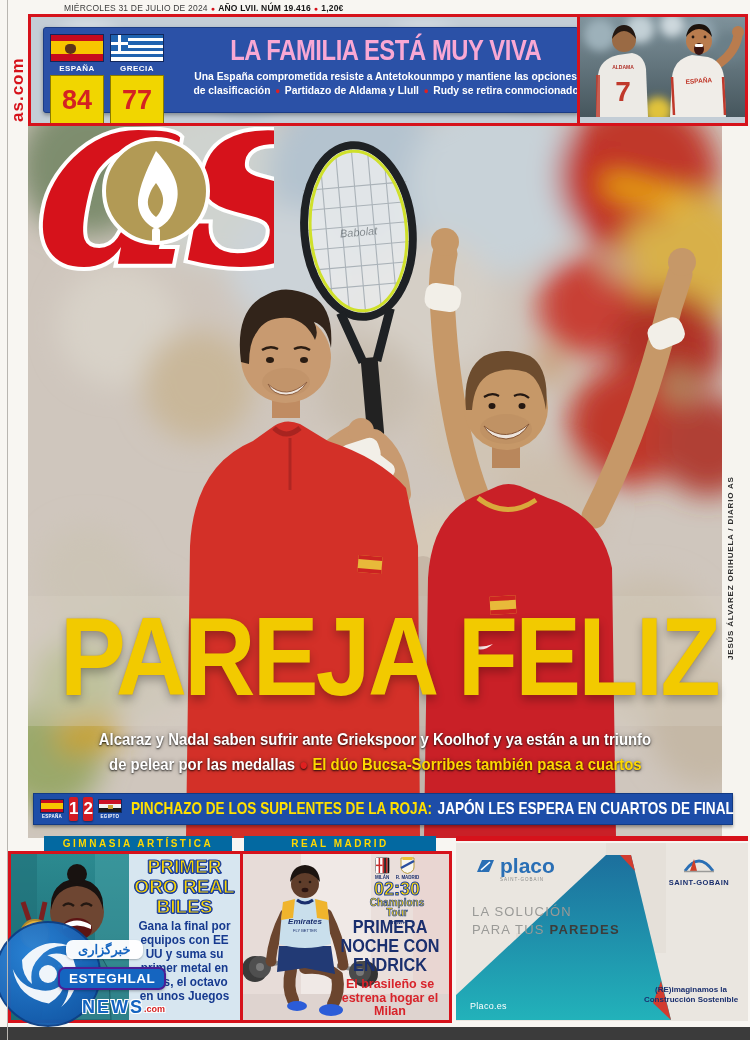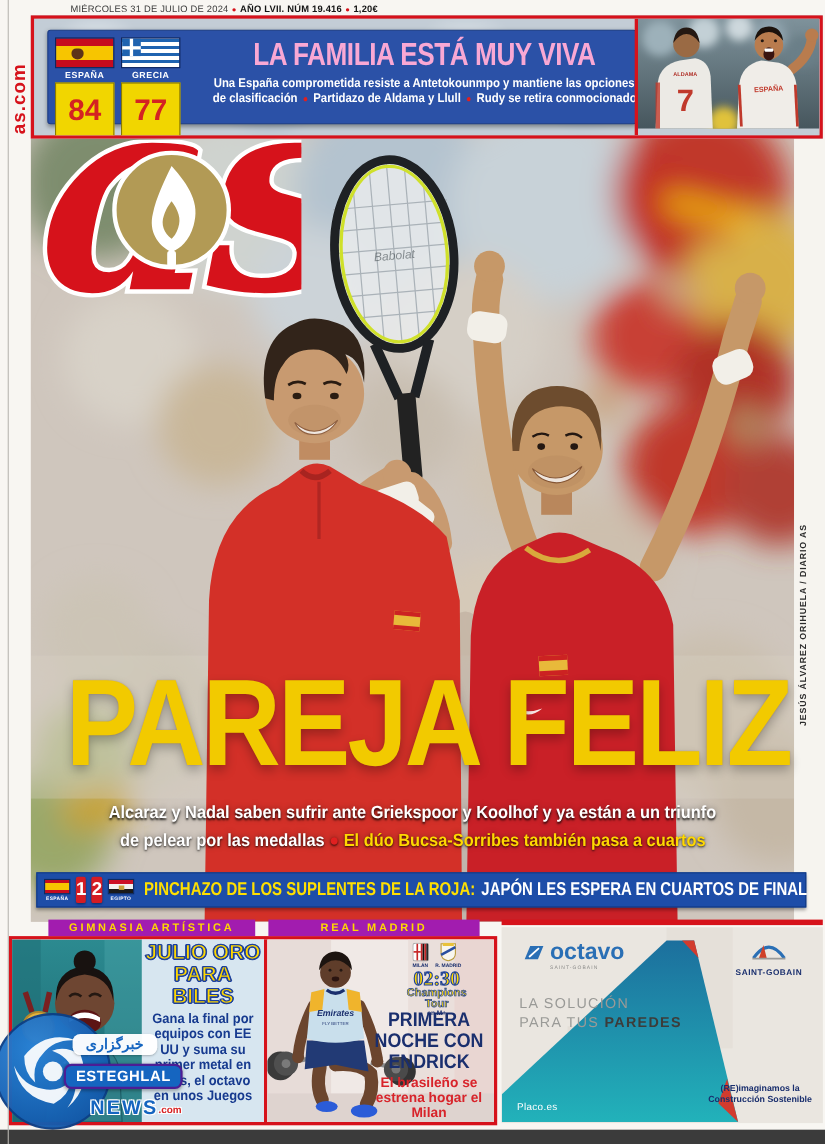--- a/index.html
+++ b/index.html
@@ -84,42 +84,42 @@
   .sflag-eg .eagle { position:absolute; left:9px; top:5px; width:5px; height:4px; background:#c9a23c; }
   .fs .slbl { color:#fff; font-weight:bold; font-size:4.5px; letter-spacing:.3px; margin-top:1px; }
   .fscore { width:19px; height:24px; background:#d41c24; border-radius:2px; color:#fff; font-weight:bold; font-size:17px;
             display:flex; align-items:center; justify-content:center; box-shadow:0 1px 2px rgba(0,0,0,.4); }
   .fb-text { flex:1; white-space:nowrap; font-weight:bold; font-size:17px; transform:scaleX(.8);
              transform-origin:left center; margin-left:4px; }
   .fb-lead { color:#ffe000; margin-right:7px; }
   .fb-tail { color:#fff; }
 
   
-  .sec-label { position:absolute; top:836px; height:15px; background:#a21caf; color:#ffd800; font-weight:bold;
+  .sec-label { position:absolute; top:836px; height:15px; background:#0369a1; color:#ffd800; font-weight:bold;
                font-size:10px; letter-spacing:2.5px; display:flex; align-items:center; justify-content:center; z-index:6; }
   #lbl-gym { left:44px; width:188px; }
   #lbl-rm  { left:244px; width:192px; }
 
   .bottom-box { position:absolute; left:8px; top:851px; width:444px; height:172px; border:3px solid #d6121b;
                 background:#fff; display:flex; z-index:5; }
   .biles-pane { width:229px; display:flex; }
   .biles-photo { width:118px; height:100%; }
   .biles-text { flex:1; background:#d7e6f0; padding:3px 2px; text-align:center; }
   .biles-head { color:#ffd800; font-weight:bold; font-size:19px; line-height:20px;
                 -webkit-text-stroke:1px #1b3f9e; text-shadow:0 1px 0 #1b3f9e, 1px 0 0 #1b3f9e, -1px 0 0 #1b3f9e; }
   .biles-body { margin-top:2px; color:#163a8f; font-weight:bold; font-size:12.5px; line-height:14px; }
   .biles-body .in { display:inline-block; transform:scaleX(.94); transform-origin:center; }
 
   .endrick-pane { flex:1; position:relative; border-left:3px solid #d6121b; overflow:hidden; }
   .endrick-photo { position:absolute; inset:0; }
   .match-info { position:absolute; top:3px; right:4px; width:96px; text-align:center; }
   .crest-row { display:flex; justify-content:center; gap:6px; }
   .crest { display:flex; flex-direction:column; align-items:center; }
   .crest .clbl { font-size:4.5px; font-weight:bold; color:#1a2f6e; margin-top:1px; }
-  .match-time { color:#ffd800; font-weight:bold; font-size:18px; line-height:18px;font-family:Liberation Serif, serif;
+  .match-time { color:#ffd800; font-weight:bold; font-size:18px; line-height:18px;
                 -webkit-text-stroke:1px #1b3f9e; }
   .match-comp { color:#ffd800; font-weight:bold; font-size:10px; line-height:10px; -webkit-text-stroke:.6px #1b3f9e; }
   .match-ch { color:#1a2f6e; font-weight:bold; font-size:6px; line-height:8px; }
   .endrick-head { position:absolute; top:64px; right:0; width:118px; text-align:center; color:#1a2f6e;
                   font-weight:bold; font-size:18px; line-height:19px; }
   .endrick-head .in { display:inline-block; transform:scaleX(.9); transform-origin:center; }
   .endrick-sub { position:absolute; top:124px; right:4px; width:110px; text-align:center; color:#d8232a;
                  font-weight:bold; font-size:12.5px; line-height:13.5px; }
 
   
@@ -415,21 +415,21 @@
           <path d="M16,74 A11,11 0 0 1 30,71" stroke="#fff" stroke-width="2" opacity=".4" fill="none"></path>
           <circle cx="66" cy="58" r="27" fill="#6e4632"></circle>
           <path d="M40,56 Q38,28 66,24 Q94,28 92,56 Q88,34 66,32 Q44,34 40,56 Z" fill="#181210"></path>
           <circle cx="66" cy="20" r="10" fill="#181210"></circle>
           <path d="M52,52 q5,-5 11,0 M70,52 q5,-5 11,0" stroke="#241812" stroke-width="2.4" fill="none"></path>
           <ellipse cx="66" cy="75" rx="15" ry="11" fill="#5c1414"></ellipse>
           <path d="M52,71 Q66,62 80,71 L80,75 Q66,68 52,75 Z" fill="#fff"></path>
         </svg>
       </div>
       <div class="biles-text">
-        <div class="biles-head">JULIO ORO PARA BILES</div>
+        <div class="biles-head">PRIMER ORO REAL BILES</div>
         <div class="biles-body"><span class="in">Gana la final por equipos con EE UU y suma su primer metal en París, el octavo en unos Juegos</span></div>
       </div>
     </div>
 
     <div class="endrick-pane">
       <div class="endrick-photo">
         <svg width="209" height="166" viewBox="0 0 209 166">
           <rect width="209" height="166" fill="#f0e9e6"></rect>
           <rect x="0" width="58" height="166" fill="#e7dcd8"></rect>
           <rect x="128" width="42" height="166" fill="#eadfdb"></rect>
@@ -514,21 +514,21 @@
       <path d="M150,12 L175,12 L215,177 L0,177 L0,152 Z" fill="url(#teal)"></path>
       <path d="M164,12 L175,12 L179,28 Z" fill="#d23b2e"></path>
       <path d="M205,138 L215,177 L197,160 Z" fill="#d23b2e"></path>
     </svg>
     <div class="placo-logo">
       <svg width="24" height="20" viewBox="0 0 24 20">
         <polygon points="5,16 10,4 22,4 17,16" fill="#2a6fb5"></polygon>
         <line x1="9" y1="14" x2="18" y2="6" stroke="#fff" stroke-width="1.6"></line>
       </svg>
       <div>
-        <div class="placo-word">octavo</div>
+        <div class="placo-word">placo</div>
         <div class="placo-sub">SAINT-GOBAIN</div>
       </div>
     </div>
     <div class="ad-head">
       <span>LA SOLUCIÓN</span><br>
       <span>PARA TUS </span><b>PAREDES</b>
     </div>
     <div class="sg-corner">
       <svg width="34" height="22" viewBox="0 0 34 22">
         <path d="M3,20 Q17,0 31,20" stroke="#2a6fb5" stroke-width="3" fill="none"></path>

